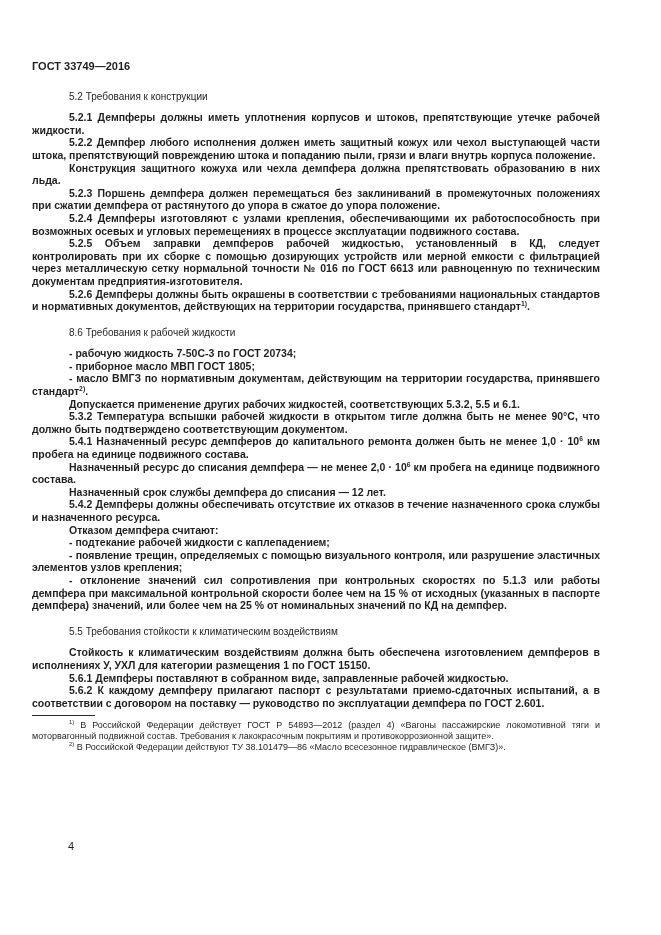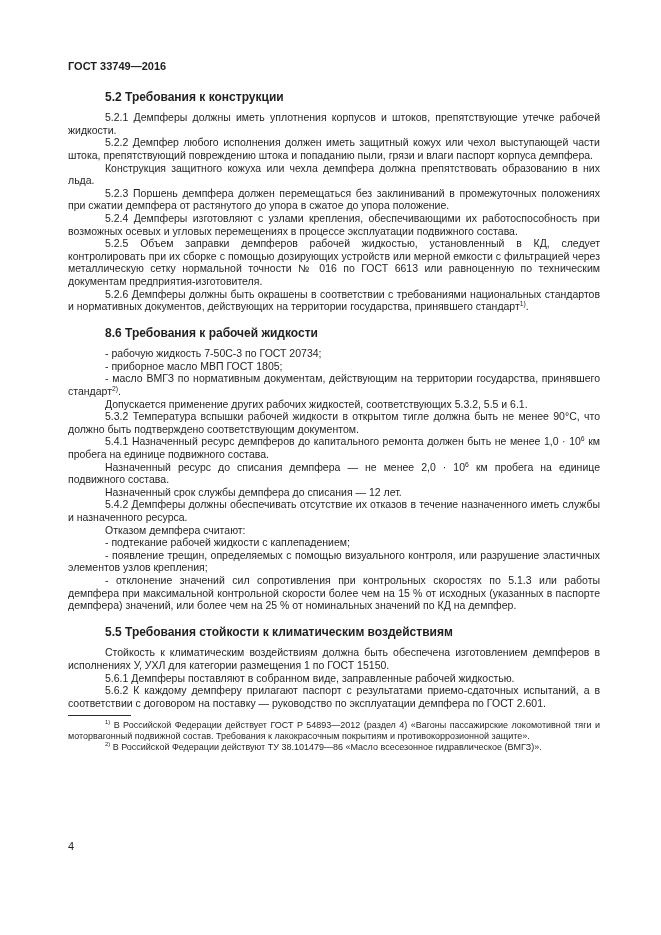--- a/index.html
+++ b/index.html
@@ -6,44 +6,45 @@
     margin: 0;
     padding: 0;
     background: #ffffff;
   }
   .page {
     position: relative;
     width: 661px;
     height: 935px;
     background: #ffffff;
     box-sizing: border-box;
-    padding: 60px 61px 0 68px;
+    padding: 60px 61px 0 32px;
     font-family: "Liberation Sans", sans-serif;
     color: #1f1f1f;
     overflow: hidden;
   }
   .running-header {
     font-weight: bold;
     font-size: 11px;
     line-height: 12.6px;
     margin: 0 0 18px 0;
   }
   .section-heading {
-    font-size: 12px;
+    font-size: 10px;
     line-height: 12.6px;
-    font-weight: bold;
+    font-weight: normal;
     margin: 14px 0 8px 0;
     text-indent: 37px;
   }
   .para {
     font-size: 10.5px;
     line-height: 12.6px;
     margin: 0;
     text-align: justify;
     text-indent: 37px;
+    font-weight: bold;
   }
   sup {
     font-size: 0.65em;
     line-height: 0;
     vertical-align: super;
   }
   .footnote-sep {
     border: none;
     border-top: 1px solid #2a2a2a;
     width: 63px;
@@ -66,36 +67,36 @@
 </style>
 </head>
 <body>
 
 <div class="page">
   <div class="running-header">ГОСТ 33749—2016</div>
 
   <main id="sections-container">
       <h2 class="section-heading">5.2 Требования к конструкции</h2>
       <p class="para">5.2.1 Демпферы должны иметь уплотнения корпусов и штоков, препятствующие утечке рабочей жидкости.</p>
-      <p class="para">5.2.2 Демпфер любого исполнения должен иметь защитный кожух или чехол выступающей части штока, препятствующий повреждению штока и попаданию пыли, грязи и влаги паспорт корпуса демпфера.</p>
+      <p class="para">5.2.2 Демпфер любого исполнения должен иметь защитный кожух или чехол выступающей части штока, препятствующий повреждению штока и попаданию пыли, грязи и влаги внутрь корпуса положение.</p>
       <p class="para">Конструкция защитного кожуха или чехла демпфера должна препятствовать образованию в них льда.</p>
       <p class="para">5.2.3 Поршень демпфера должен перемещаться без заклиниваний в промежуточных положениях при сжатии демпфера от растянутого до упора в сжатое до упора положение.</p>
       <p class="para">5.2.4 Демпферы изготовляют с узлами крепления, обеспечивающими их работоспособность при возможных осевых и угловых перемещениях в процессе эксплуатации подвижного состава.</p>
       <p class="para">5.2.5 Объем заправки демпферов рабочей жидкостью, установленный в КД, следует контролировать при их сборке с помощью дозирующих устройств или мерной емкости с фильтрацией через металлическую сетку нормальной точности № 016 по ГОСТ 6613 или равноценную по техническим документам предприятия-изготовителя.</p>
       <p class="para">5.2.6 Демпферы должны быть окрашены в соответствии с требованиями национальных стандартов и нормативных документов, действующих на территории государства, принявшего стандарт<sup>1)</sup>.</p>
       <h2 class="section-heading">8.6 Требования к рабочей жидкости</h2>
       <p class="para">- рабочую жидкость 7-50С-3 по ГОСТ 20734;</p>
       <p class="para">- приборное масло МВП ГОСТ 1805;</p>
       <p class="para">- масло ВМГЗ по нормативным документам, действующим на территории государства, принявшего стандарт<sup>2)</sup>.</p>
       <p class="para">Допускается применение других рабочих жидкостей, соответствующих 5.3.2, 5.5 и 6.1.</p>
       <p class="para">5.3.2 Температура вспышки рабочей жидкости в открытом тигле должна быть не менее 90°С, что должно быть подтверждено соответствующим документом.</p>
       <p class="para">5.4.1 Назначенный ресурс демпферов до капитального ремонта должен быть не менее 1,0 · 10<sup>6</sup> км пробега на единице подвижного состава.</p>
       <p class="para">Назначенный ресурс до списания демпфера — не менее 2,0 · 10<sup>6</sup> км пробега на единице подвижного состава.</p>
       <p class="para">Назначенный срок службы демпфера до списания — 12 лет.</p>
-      <p class="para">5.4.2 Демпферы должны обеспечивать отсутствие их отказов в течение назначенного иметь службы и назначенного ресурса.</p>
+      <p class="para">5.4.2 Демпферы должны обеспечивать отсутствие их отказов в течение назначенного срока службы и назначенного ресурса.</p>
       <p class="para">Отказом демпфера считают:</p>
       <p class="para">- подтекание рабочей жидкости с каплепадением;</p>
       <p class="para">- появление трещин, определяемых с помощью визуального контроля, или разрушение эластичных элементов узлов крепления;</p>
       <p class="para">- отклонение значений сил сопротивления при контрольных скоростях по 5.1.3 или работы демпфера при максимальной контрольной скорости более чем на 15 % от исходных (указанных в паспорте демпфера) значений, или более чем на 25 % от номинальных значений по КД на демпфер.</p>
       <h2 class="section-heading">5.5 Требования стойкости к климатическим воздействиям</h2>
       <p class="para">Стойкость к климатическим воздействиям должна быть обеспечена изготовлением демпферов в исполнениях У, УХЛ для категории размещения 1 по ГОСТ 15150.</p>
       <p class="para">5.6.1 Демпферы поставляют в собранном виде, заправленные рабочей жидкостью.</p>
       <p class="para">5.6.2 К каждому демпферу прилагают паспорт с результатами приемо-сдаточных испытаний, а в соответствии с договором на поставку — руководство по эксплуатации демпфера по ГОСТ 2.601.</p>
     </main>
 

